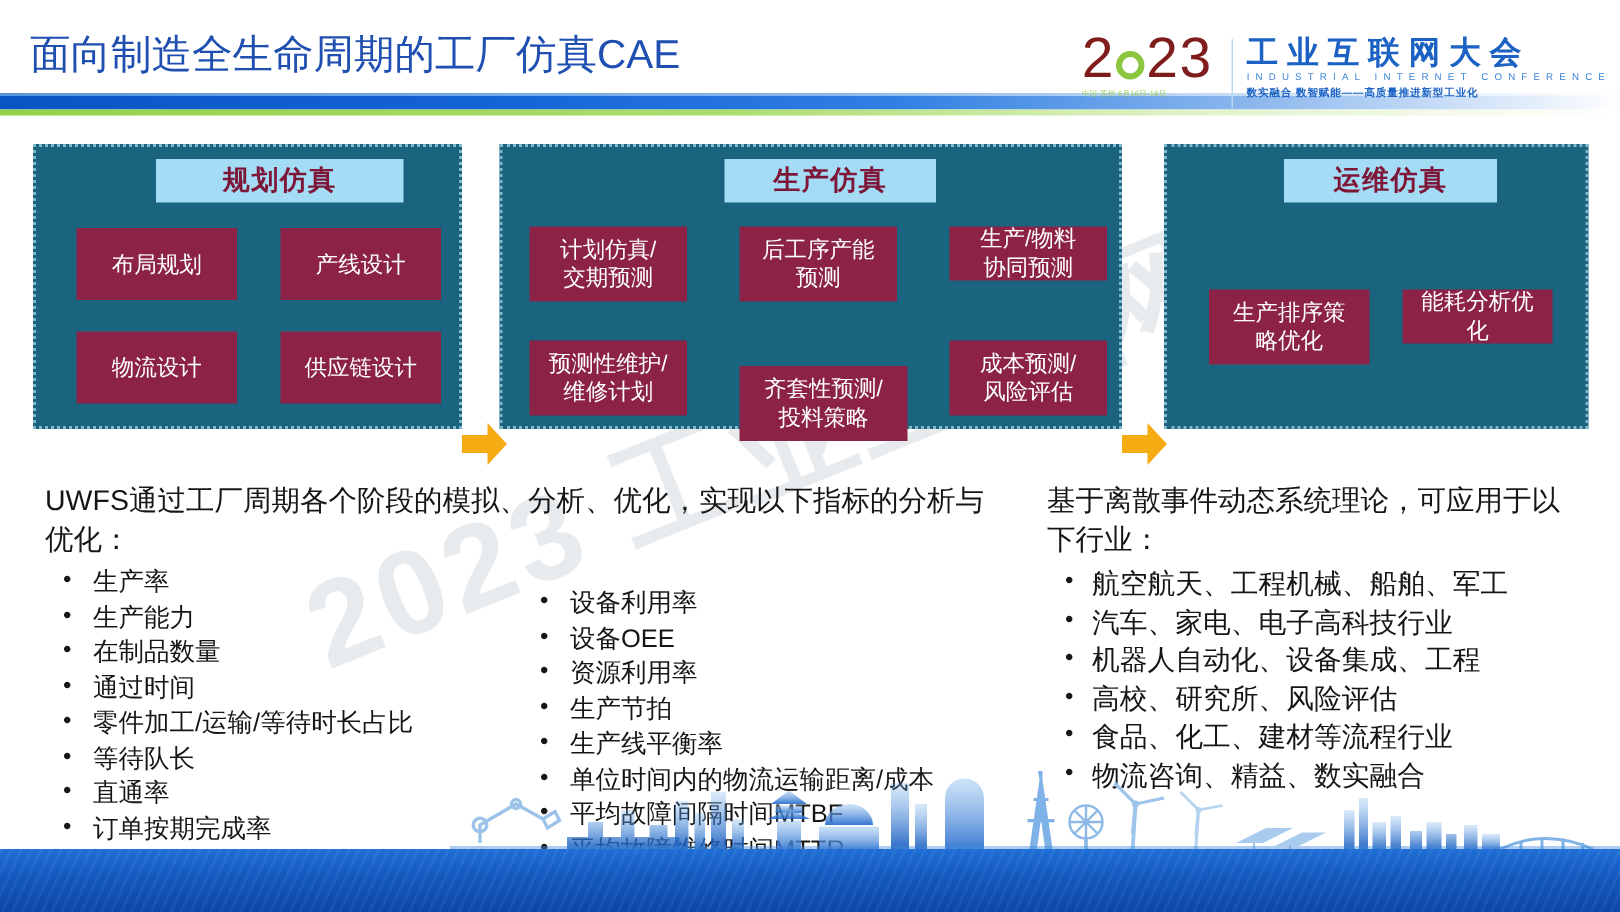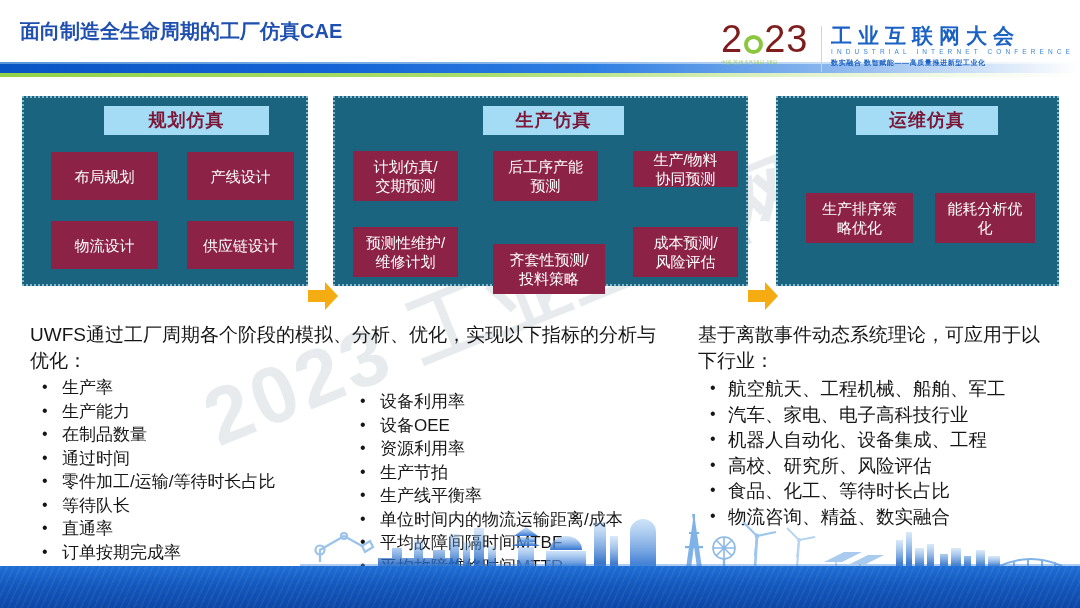--- a/index.html
+++ b/index.html
@@ -8,21 +8,21 @@
     background:#ffffff;
     font-family:"Liberation Sans","DejaVu Sans",sans-serif;
     color:#111;
   }
   .slide{position:absolute;inset:0;overflow:hidden;}
 
   
   .header{position:absolute;left:0;top:0;width:1080px;height:82px;}
   .slide-title{
     position:absolute;left:20px;top:18px;
-    font-size:20px;font-weight:700;color:#1f4fb0;letter-spacing:0px;
+    font-size:27px;font-weight:400;color:#1f4fb0;letter-spacing:0px;
     white-space:nowrap;
   }
   .rule{position:absolute;left:0;top:64px;width:1080px;height:9px;
     background:linear-gradient(90deg,#0a55c4 0%,#1463d6 30%,#2f7fe3 55%,#8fb9ee 78%,#ffffff 100%);}
   .rule-thin{position:absolute;left:0;top:62px;width:1080px;height:2px;
     background:linear-gradient(90deg,#2e7ccf 0%,#6aa4e4 50%,#ffffff 100%);opacity:.8;}
   .rule-green{position:absolute;left:0;top:73px;width:1080px;height:4px;
     background:linear-gradient(90deg,#93d248 0%,#aadd6d 45%,#e3f3cd 75%,#ffffff 100%);}
 
   
@@ -75,21 +75,21 @@
   .p1 .c4{left:163px;top:123px;width:107px;height:48px;}
   
   .p2 .c1{left:18px;top:53px;width:105px;height:50px;}
   .p2 .c2{left:158px;top:53px;width:105px;height:50px;}
   .p2 .c3{left:298px;top:53px;width:105px;height:36px;}
   .p2 .c4{left:18px;top:129px;width:105px;height:50px;}
   .p2 .c5{left:158px;top:146px;width:112px;height:50px;}
   .p2 .c6{left:298px;top:129px;width:105px;height:50px;}
   
   .p3 .c1{left:28px;top:95px;width:107px;height:50px;}
-  .p3 .c2{left:157px;top:95px;width:100px;height:50px;}
+  .p3 .c2{left:157px;top:95px;width:100px;height:36px;}
 
   
   .arrow{position:absolute;top:186px;width:30px;height:28px;}
   .arrow.a1{left:308px;}
   .arrow.a2{left:748px;}
   .arrow svg{display:block;}
 
   
   .body-left{position:absolute;left:30px;top:322px;width:640px;}
   .body-right{position:absolute;left:698px;top:322px;width:360px;}
@@ -209,21 +209,21 @@
     </div>
   </div>
 
   <div class="body-right">
     <div class="lead">基于离散事件动态系统理论，可应用于以下行业：</div>
     <ul class="bul">
       <li>航空航天、工程机械、船舶、军工</li>
       <li>汽车、家电、电子高科技行业</li>
       <li>机器人自动化、设备集成、工程</li>
       <li>高校、研究所、风险评估</li>
-      <li>食品、化工、等待时长占比</li>
+      <li>食品、化工、建材等流程行业</li>
       <li>物流咨询、精益、数实融合</li>
     </ul>
   </div>
 
   <div class="skyline">
     <svg width="780" height="62" viewBox="0 0 780 62">
       <defs>
         <linearGradient id="sg" x1="0" y1="0" x2="0" y2="1">
           <stop offset="0%" stop-color="#6aa8e8" stop-opacity=".25"></stop>
           <stop offset="100%" stop-color="#1358bd" stop-opacity=".95"></stop>

